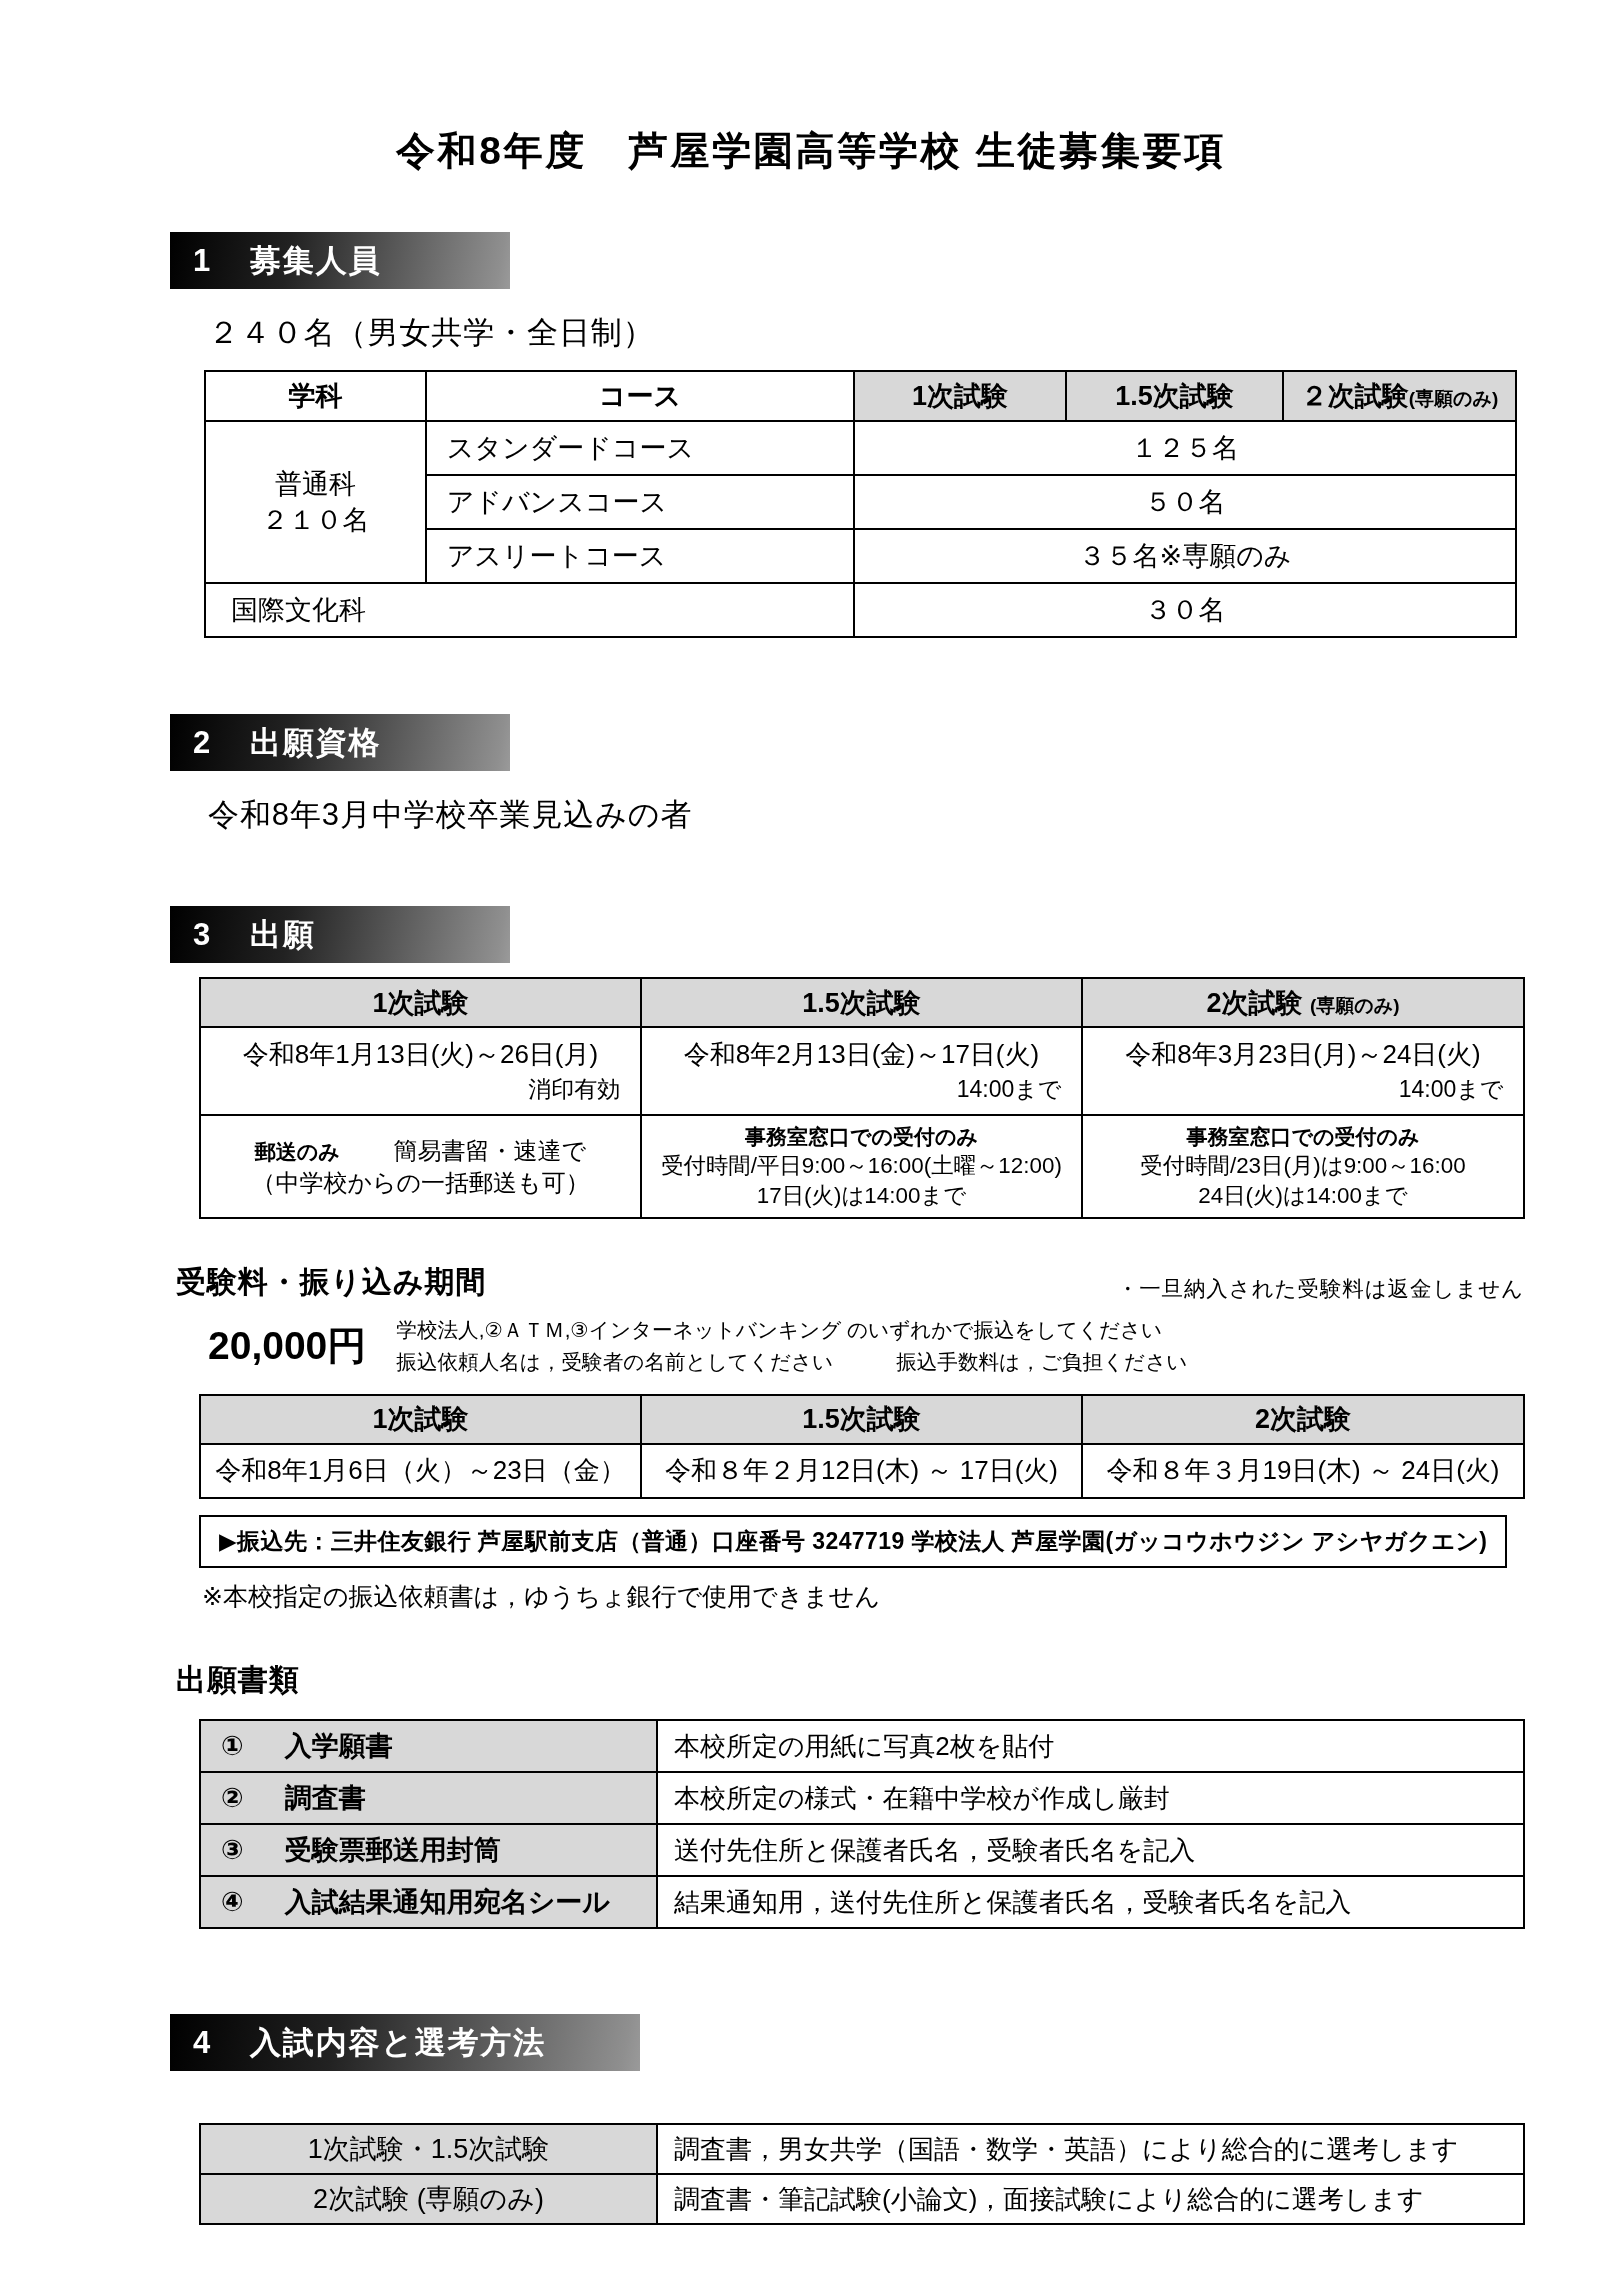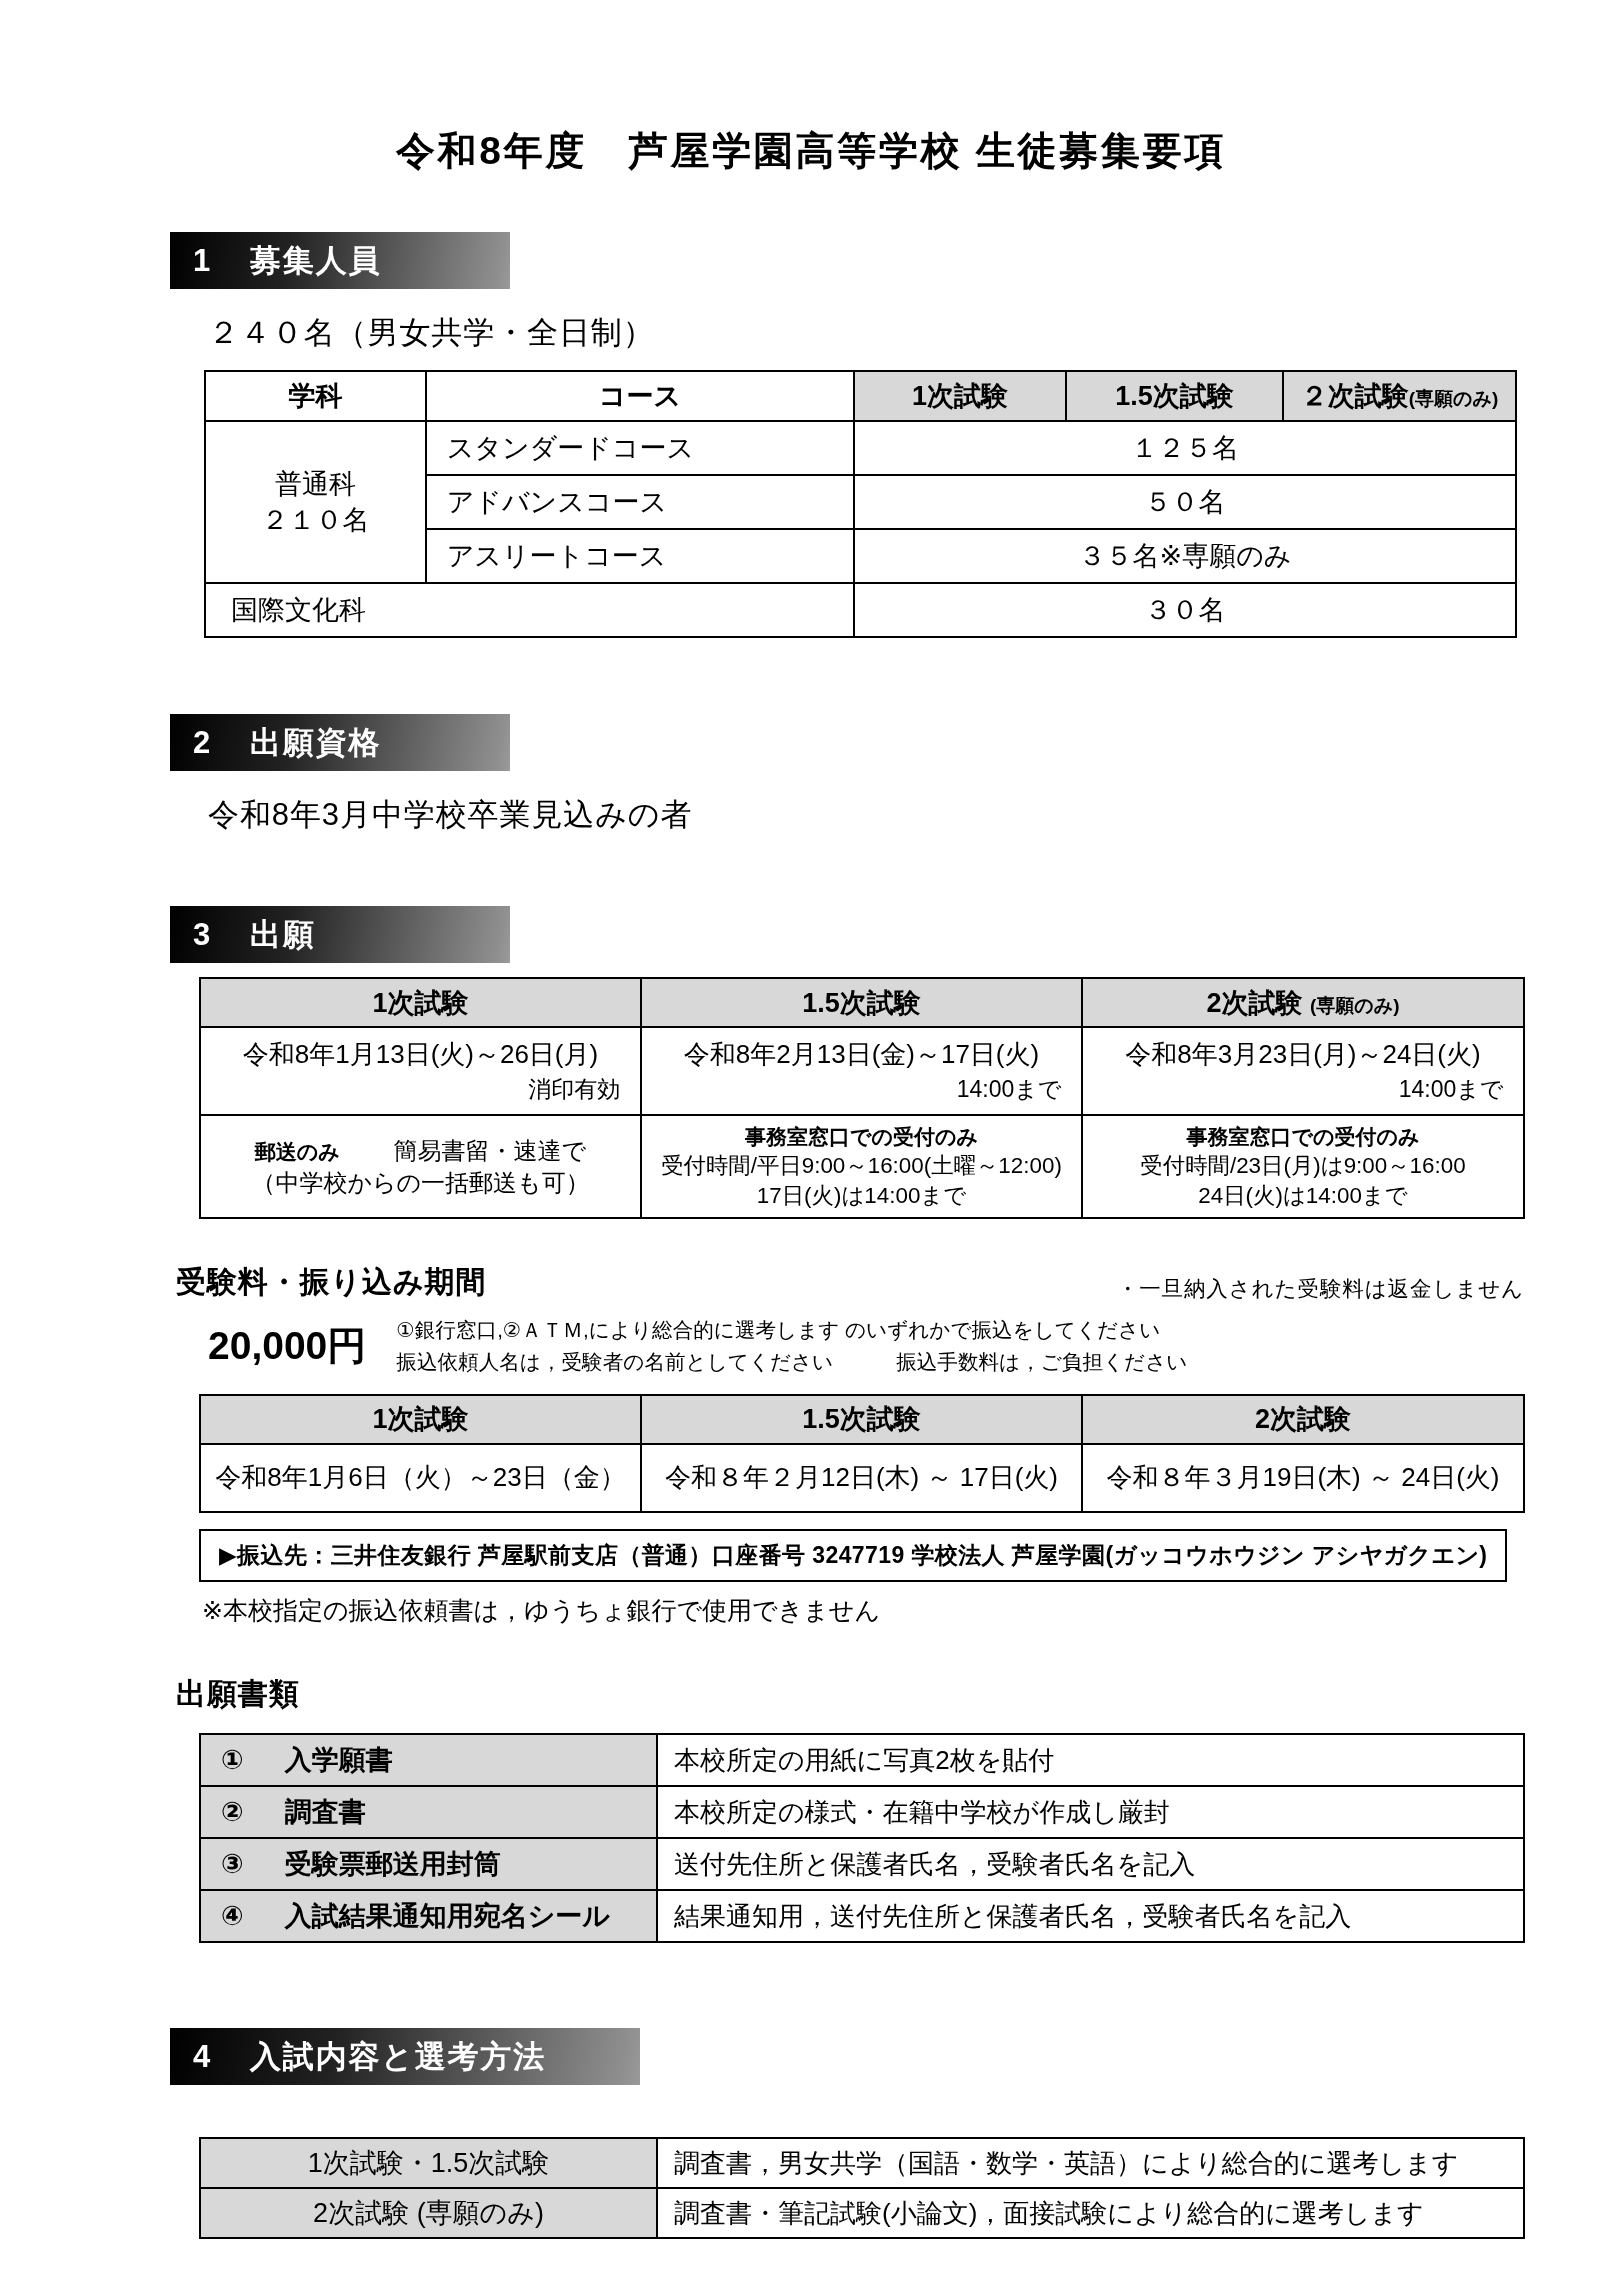--- a/index.html
+++ b/index.html
@@ -42,21 +42,21 @@
   
   .fee-head-row{margin:43px 0 0 176px;width:1348px;display:flex;justify-content:space-between;align-items:flex-end;}
   .sub-heading{font-size:30px;font-weight:bold;letter-spacing:0.9px;}
   .refund-note{font-size:21.5px;letter-spacing:0.9px;}
   .fee-amount-row{margin:10.7px 0 0 208px;display:flex;align-items:center;gap:30px;}
   .fee-amount{font-size:39px;font-weight:bold;}
   .fee-notes{font-size:20.6px;line-height:1.55;}
   .fee-note-gap{display:inline-block;width:63px;}
   .t-fee{margin:16px 0 0 199px;width:1324px;}
   .t-fee th{font-weight:bold;height:45px;background:#d8d8d8;}
-  .t-fee td{text-align:center;font-size:26px;height:68px;}
+  .t-fee td{text-align:center;font-size:26px;height:54px;}
   .bank-box{
     margin:16px 0 0 199px;border:2.7px solid #000;width:fit-content;
     padding:9px 18px;font-size:23px;font-weight:bold;letter-spacing:0.4px;
   }
   .bank-note{margin:12.5px 0 0 202px;font-size:25px;}
   .docs-heading{margin:47px 0 0 176px;}
   .t-docs{margin:18px 0 0 199px;width:1324px;}
   .t-docs .doc-name-cell{background:#d8d8d8;font-weight:bold;text-align:left;padding-left:19.7px;height:52px;}
   .t-docs .doc-desc-cell{text-align:left;padding-left:16px;font-size:26px;border-radius:12px;}
   .doc-no{display:inline-block;width:64px;}
@@ -181,21 +181,21 @@
     </table>
 
   <div class="fee-head-row">
     <div class="sub-heading">受験料・振り込み期間</div>
     <div class="refund-note">・一旦納入された受験料は返金しません</div>
   </div>
 
   <div class="fee-amount-row">
     <div class="fee-amount">20,000円</div>
     <div class="fee-notes">
-      <div>①銀行窓口,②ＡＴＭ,により総合的に選考します のいずれかで振込をしてください</div>
+      <div>学校法人,②ＡＴＭ,③インターネットバンキング のいずれかで振込をしてください</div>
       <div>
         <span>振込依頼人名は，受験者の名前としてください</span><span class="fee-note-gap"></span><span>振込手数料は，ご負担ください</span>
       </div>
     </div>
   </div>
 
   <table class="t-fee">
     <colgroup>
         <col style="width:441px">
         <col style="width:441px">

